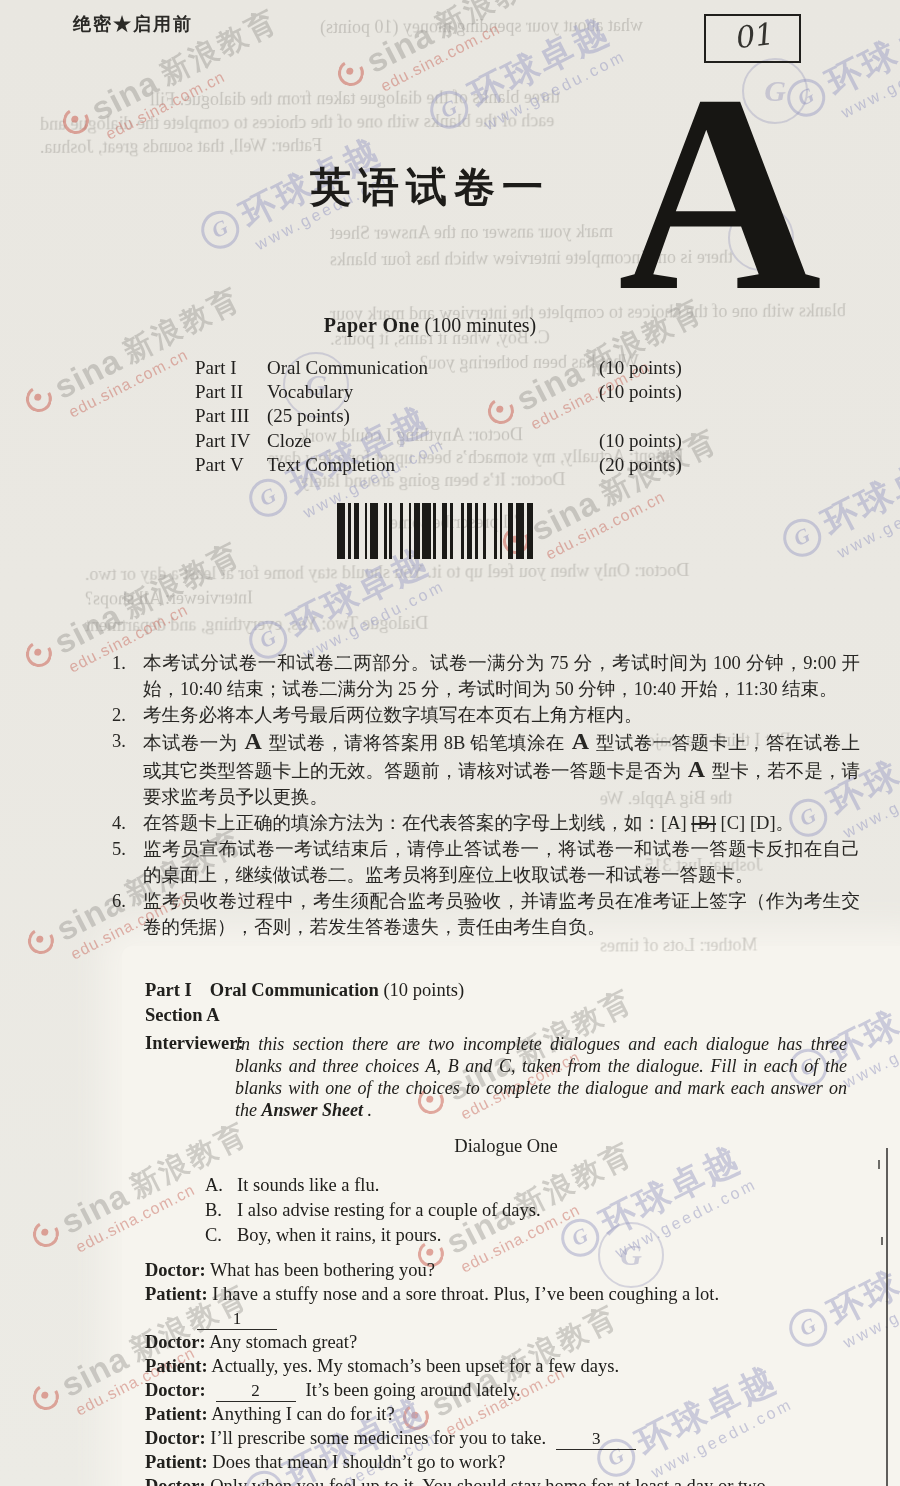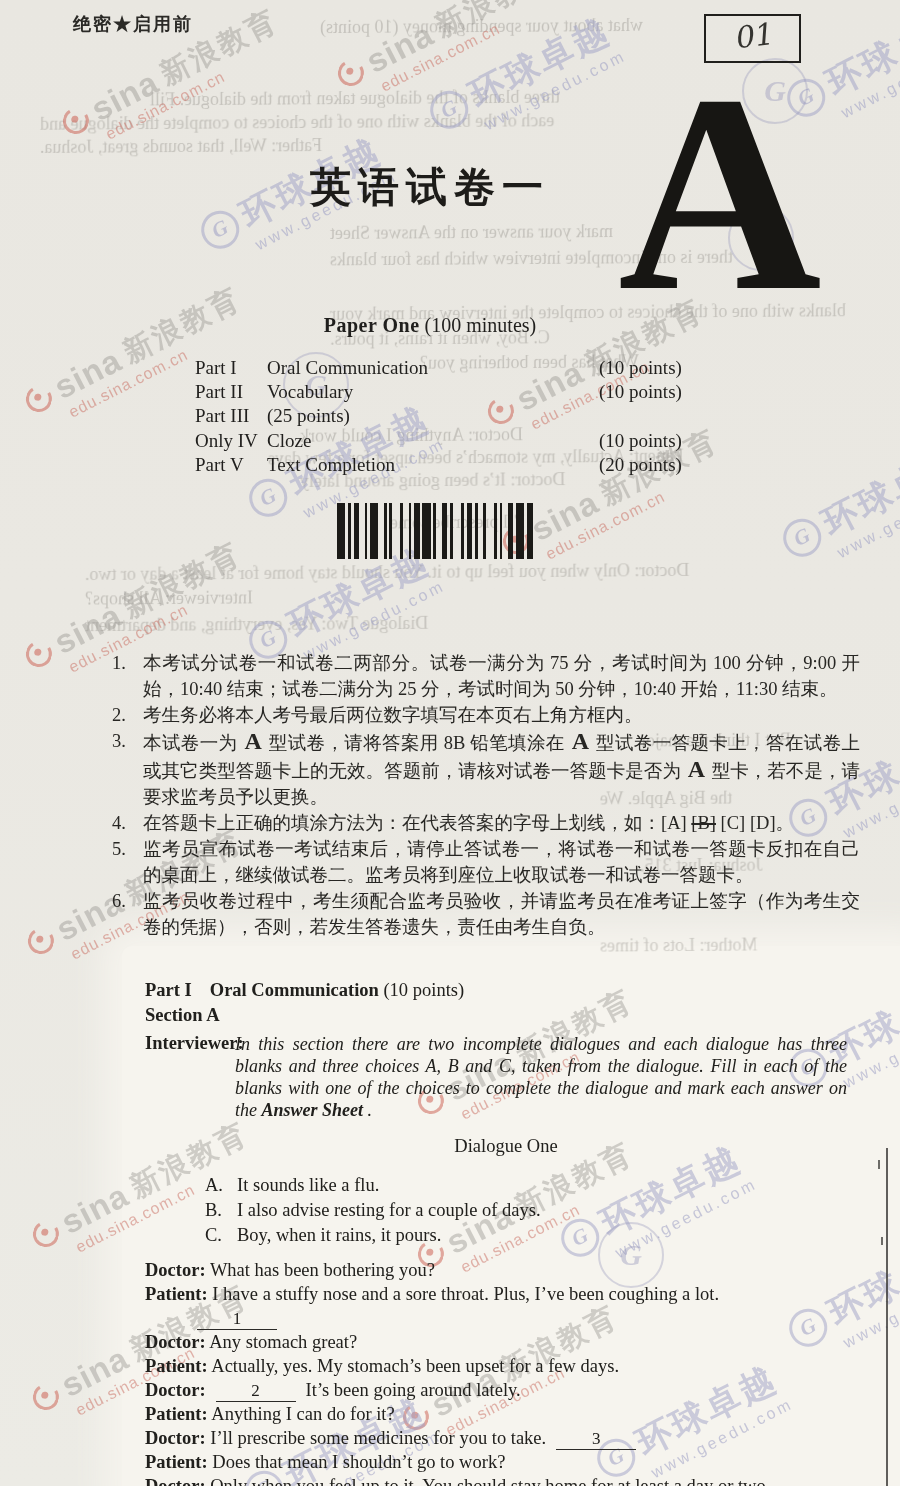--- a/index.html
+++ b/index.html
@@ -316,21 +316,21 @@
     <div class="prow">
         <span class="pno">Part II</span>
         <span class="pname">Vocabulary</span>
         <span class="ppts">(10 points)</span>
       </div>
     <div class="prow">
         <span class="pno">Part III</span>
         <span class="ppts">(25 points)</span>
       </div>
     <div class="prow">
-        <span class="pno">Only IV</span>
+        <span class="pno">Part IV</span>
         <span class="pname">Cloze</span>
         <span class="ppts">(10 points)</span>
       </div>
     <div class="prow">
         <span class="pno">Part V</span>
         <span class="pname">Text Completion</span>
         <span class="ppts">(20 points)</span>
       </div>
   </div>
 

